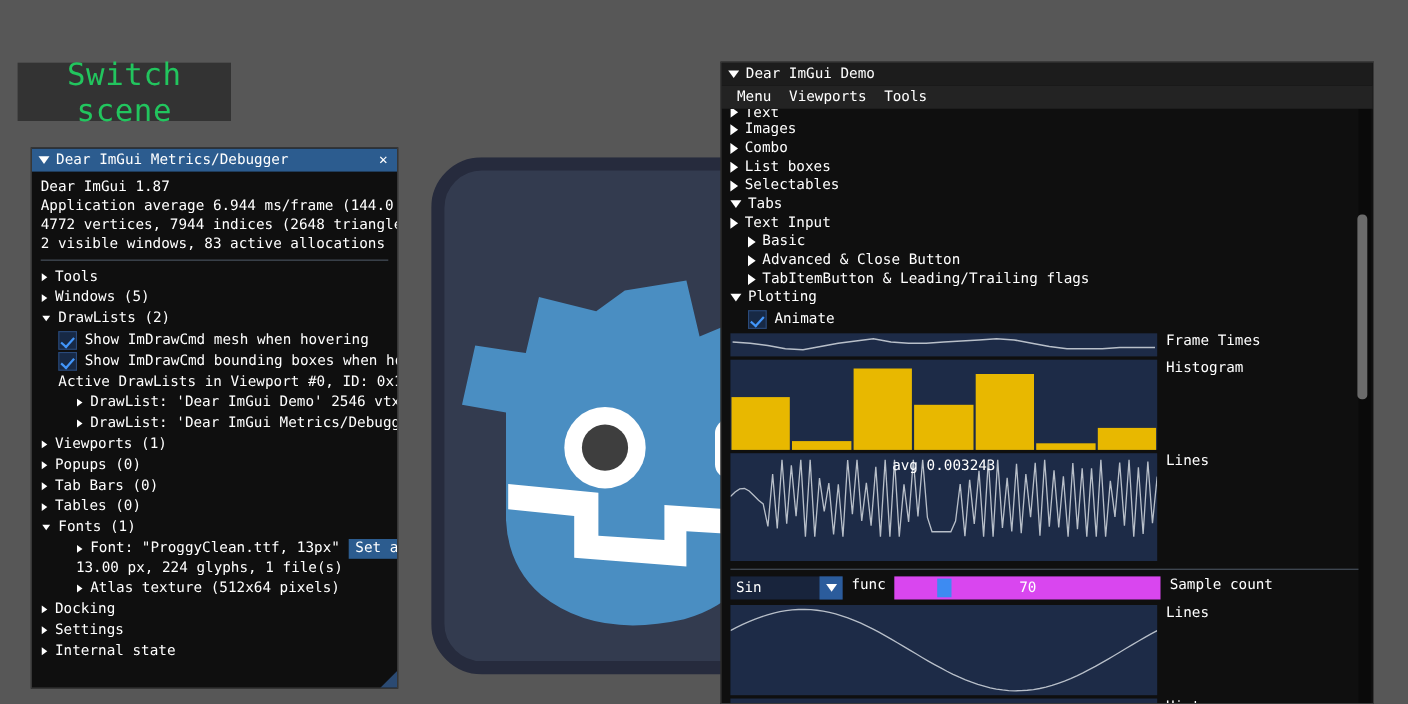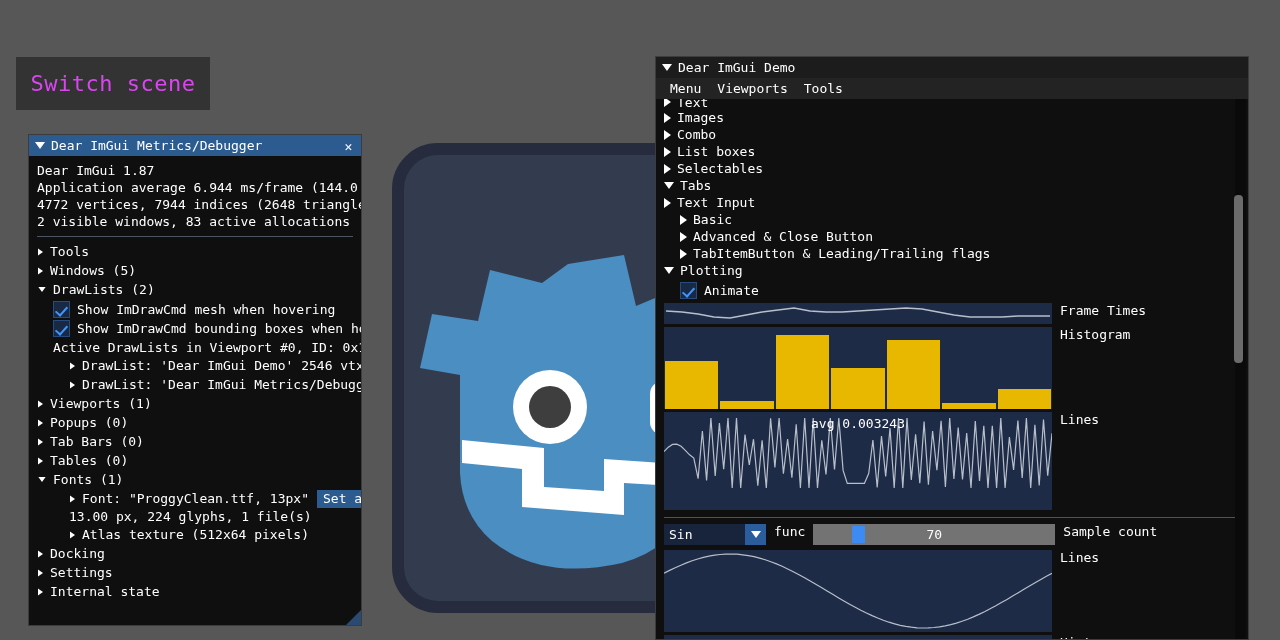--- a/index.html
+++ b/index.html
@@ -23,22 +23,22 @@
     border: 12px solid #262b3d;
     border-radius: 46px;
   }
   .godot-svg { position: absolute; left: 0; top: 0; }
 
   
   .switch-scene-btn {
     position: absolute; left: 16px; top: 57px;
     width: 194px; height: 53px;
     background: #333333;
-    color: #d946ef;
-    font-size: 22px;
+    color: #22c55e;
+    font-size: 28px;
     display: flex; align-items: center; justify-content: center;
     letter-spacing: 0.5px;
     border: none;
     font-family: "DejaVu Sans Mono", "Liberation Mono", monospace;
   }
 
   
   .imgui-window {
     position: absolute;
     background: #0f0f0f;
@@ -177,21 +177,21 @@
   }
   .combo-arrow i {
     width: 0; height: 0;
     border-left: 5px solid transparent;
     border-right: 5px solid transparent;
     border-top: 7px solid #ffffff;
     display: block;
   }
   .ctl-label { font-size: 13px; color: #ffffff; margin: 0 8px; white-space: pre; }
   .slider {
-    width: 242px; height: 21px; background: #737373;
+    width: 242px; height: 21px; background: #d946ef;
     position: relative; display: flex; align-items: center; justify-content: center;
     font-size: 13px; color: #ffffff;
   }
   .slider-grab {
     position: absolute; top: 2px; height: 17px; width: 13px;
     background: #3d8bf2;
   }
 </style>
 </head>
 <body>

